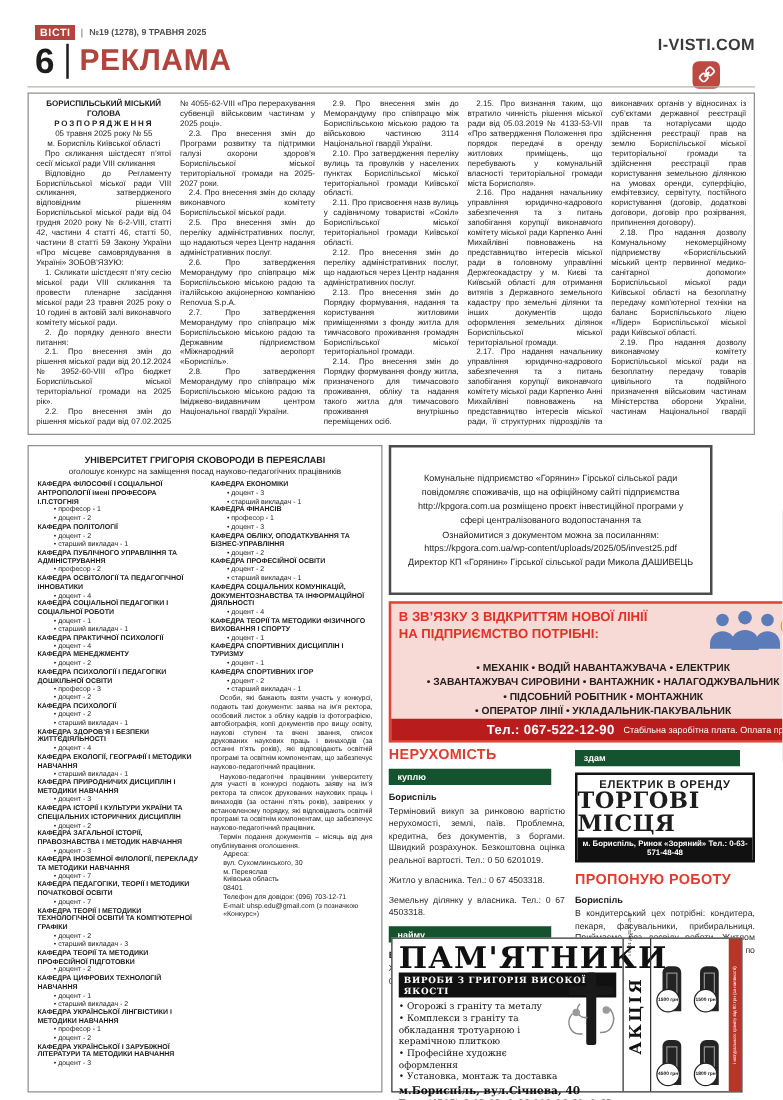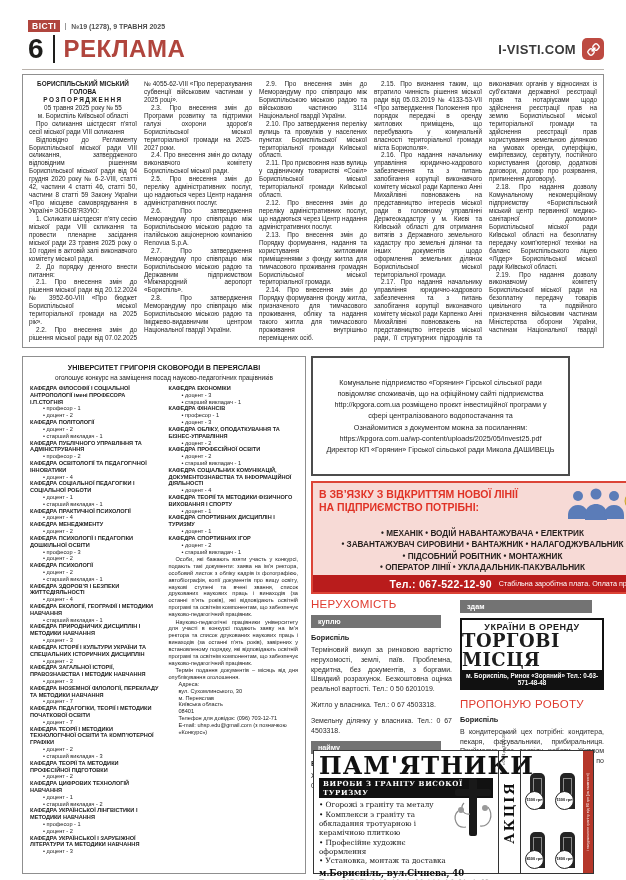--- a/index.html
+++ b/index.html
@@ -7,21 +7,21 @@
         font-family:"Liberation Sans",sans-serif;color:#1c1c1c;}
 
   
   .masthead{position:absolute;left:28px;top:20px;display:flex;align-items:center;gap:5px;}
   .brand{background:#b0453d;color:#fff;font-weight:bold;font-size:8.5px;padding:1px 4px;letter-spacing:.5px;}
   .issue{font-size:7px;font-weight:bold;color:#4d4d4d;border-left:1px solid #999;padding-left:5px;}
   .header-row{position:absolute;left:28px;top:33px;width:576px;height:32px;display:flex;align-items:center;}
   .pageno{font-size:28px;font-weight:bold;color:#1d1d1b;line-height:1;}
   .vrule{width:2px;height:28px;background:#1d1d1b;margin:0 9px;}
   .section-title{font-size:24px;font-weight:800;color:#b0453d;letter-spacing:.5px;margin:0;}
-  .site-box{margin-left:auto;display:flex;align-items:center;gap:6px;}
+  .site-box{margin-left:auto;display:flex;align-items:center;gap:6px;flex-direction:column;}
   .site-label{font-size:13px;font-weight:bold;color:#3a3a3a;letter-spacing:.3px;}
   .link-badge{width:22px;height:22px;background:#bd4a41;border-radius:5px;display:flex;align-items:center;justify-content:center;}
   .header-rule{position:absolute;left:22px;width:582px;top:69px;border-top:1px solid #b9b2ac;}
 
   
   .ordinance{position:absolute;left:22px;top:74px;width:582px;height:274px;border:1px solid #8f8f8f;
              box-sizing:border-box;padding:5px 6px;overflow:hidden;}
   .ord-flow{column-count:5;column-gap:7px;column-fill:auto;height:100%;
             font-size:6.4px;line-height:1.24;text-align:justify;}
   .ord-flow p{margin:0;}
@@ -57,22 +57,22 @@
   .b-icons{margin-left:auto;}
   .b-jobs{text-align:center;font-weight:bold;color:#241f1d;font-size:8.2px;line-height:1.4;margin-top:1px;}
   .b-bar{position:absolute;left:0;right:0;bottom:0;height:17px;background:#b91c1c;color:#fff;
          display:flex;align-items:center;padding:0 7px;box-sizing:border-box;justify-content:flex-end;}
   .b-phone{font-weight:800;font-size:10.5px;letter-spacing:.3px;}
   .b-note{font-size:7.2px;margin-left:7px;}
 
   
   .cl-left{position:absolute;left:311px;top:598px;width:141px;}
   .cl-right{position:absolute;left:460px;top:596px;width:144px;}
-  .cl-header{color:#df3b2f;font-weight:400;font-size:11.5px;letter-spacing:.3px;margin:0 0 5px;}
-  .rubric{background:#737373;color:#fff;font-weight:bold;font-size:7.2px;padding:2px 7px;
+  .cl-header{color:#df3b2f;font-weight:700;font-size:11.5px;letter-spacing:.3px;margin:0 0 5px;}
+  .rubric{background:#14532d;color:#fff;font-weight:bold;font-size:7.2px;padding:2px 7px;
           margin:4px 0 5px;width:92%;box-sizing:border-box;}
   .city{font-weight:bold;font-size:7.3px;margin:3px 0;}
   .cl-p{font-size:7px;line-height:1.4;text-align:justify;color:#2a2a2a;margin:0 0 6px;}
 
   .torg{border:2px solid #111;margin:2px 0 8px;}
   .torg-top{text-align:center;font-weight:bold;font-size:9px;padding-top:2px;letter-spacing:.5px;}
   .torg-title{font-family:"DejaVu Serif",serif;font-weight:bold;font-size:18px;
               line-height:1.05;letter-spacing:.5px;}
   .torg-bottom{background:#111;color:#fff;font-size:6.3px;font-weight:bold;text-align:center;padding:2px 1px;}
 
@@ -313,39 +313,39 @@
     <div class="city">Бориспіль</div>
     <div>
 
     <p class="cl-p">Житло, порядок і охайність гарантую. Тел.: 0 67 4503318.</p>
       </div>
   </section>
 
   <section class="cl-right">
     <div class="rubric">здам</div>
     <div class="torg">
-      <div class="torg-top">УКРАЇНИ В ОРЕНДУ</div>
+      <div class="torg-top">ЕЛЕКТРИК В ОРЕНДУ</div>
       <div class="torg-title">ТОРГОВІ МІСЦЯ</div>
       <div class="torg-bottom">м. Бориспіль, Ринок «Зоряний»  Тел.: 0-63-571-48-48</div>
     </div>
     <h2 class="cl-header">ПРОПОНУЮ РОБОТУ</h2>
     <div class="city">Бориспіль</div>
     <div>
 
     <p class="cl-p">В кондитерський цех потрібні: кондитера, пекаря, фасувальники, прибиральниця. Приймаємо без досвіду роботи. Житлом забезпечуємо. Вахтовий метод роботи по домовленості. Тел.: 0 67 5089723.</p>
       </div>
     <h2 class="cl-header">ПРОДАМ</h2>
     <div class="rubric">різне</div>
     <div class="city">Бориспіль</div>
   </section>
 
   <section class="mon">
     <div class="mon-main">
       <h2 class="mon-title">ПАМ'ЯТНИКИ</h2>
-      <div class="mon-sub">ВИРОБИ З ГРАНІТУ ВИСОКОЇ ТУРИЗМУ</div>
+      <div class="mon-sub">ВИРОБИ З ГРИГОРІЯ ВИСОКОЇ ЯКОСТІ</div>
       <div class="mon-bullets">
 
       <div>Огорожі з граніту та металу</div>
           <div>Комплекси з граніту та обкладання тротуарною і керамічною плиткою</div>
           <div>Професійне художнє оформлення</div>
           <div>Установка, монтаж та доставка</div>
         </div>
       <div class="mon-addr">м.Бориспіль, вул.Січнева, 40</div>
       <div class="mon-phones">Тел.: (4595) 6-03-02, 0-66-909-96-69, 0-63-604-26-78</div>
       <div class="mon-cross">

